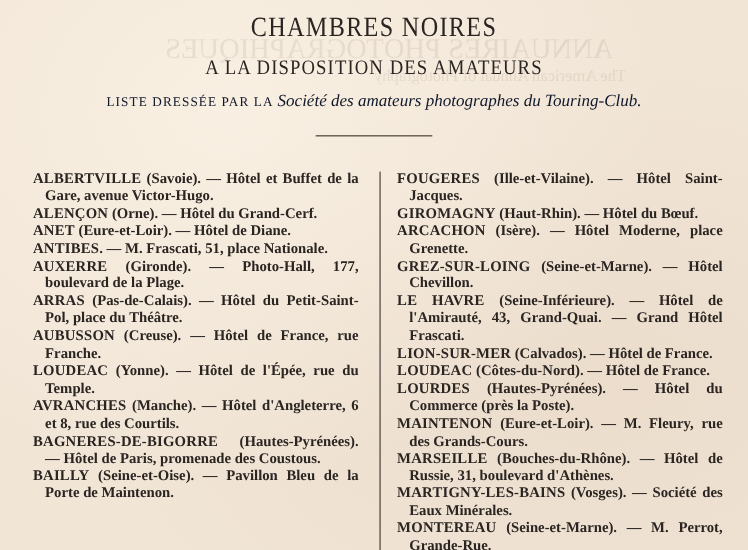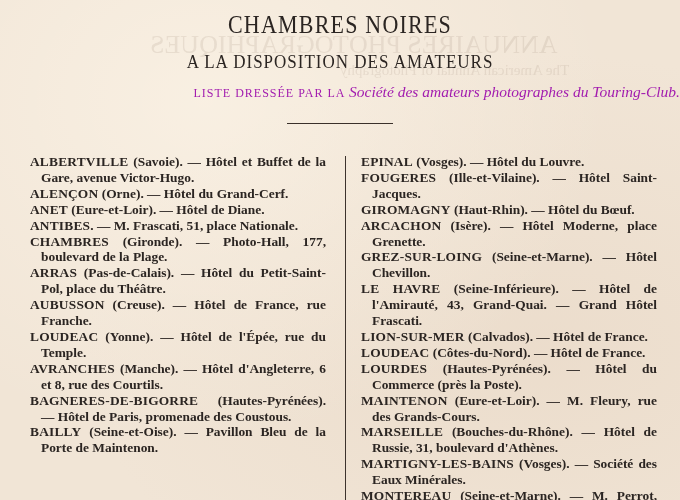--- a/index.html
+++ b/index.html
@@ -44,24 +44,24 @@
     font-size: 17px;
     letter-spacing: 1px;
     color: #2b2522;
     transform: scaleY(1.1);
   }
   .byline {
     position: absolute;
     top: 83px;
     left: 0;
     width: 680px;
-    text-align: right;
+    text-align: center;
     font-family: "Liberation Serif", "DejaVu Serif", serif;
     font-size: 14.5px;
-    color: #a21caf;
+    color: #0f172a;
     white-space: nowrap;
   }
   .byline .sc {
     font-variant: small-caps;
     font-size: 12px;
     letter-spacing: 1px;
   }
   .byline .it {
     font-style: italic;
     font-size: 15.5px;
@@ -131,34 +131,33 @@
     <span class="sc">LISTE DRESSÉE PAR LA</span>
     <span class="it">Société des amateurs photographes du Touring-Club.</span>
   </div>
   <div class="rule"></div>
 
   <div class="col left">
     <p class="entry"><span class="place">ALBERTVILLE</span><span> (Savoie). — Hôtel et Buffet de la Gare, avenue Victor-Hugo.</span></p>
     <p class="entry"><span class="place">ALENÇON</span><span> (Orne). — Hôtel du Grand-Cerf.</span></p>
     <p class="entry"><span class="place">ANET</span><span> (Eure-et-Loir). — Hôtel de Diane.</span></p>
     <p class="entry"><span class="place">ANTIBES</span><span>. — M. Frascati, 51, place Nationale.</span></p>
-    <p class="entry"><span class="place">CHAMBRES</span><span> (Gironde). — Photo-Hall, 177, boulevard de la Plage.</span></p>
+    <p class="entry"><span class="place">AUXERRE</span><span> (Gironde). — Photo-Hall, 177, boulevard de la Plage.</span></p>
     <p class="entry"><span class="place">ARRAS</span><span> (Pas-de-Calais). — Hôtel du Petit-Saint-Pol, place du Théâtre.</span></p>
     <p class="entry"><span class="place">AUBUSSON</span><span> (Creuse). — Hôtel de France, rue Franche.</span></p>
     <p class="entry"><span class="place">LOUDEAC</span><span> (Yonne). — Hôtel de l'Épée, rue du Temple.</span></p>
     <p class="entry"><span class="place">AVRANCHES</span><span> (Manche). — Hôtel d'Angleterre, 6 et 8, rue des Courtils.</span></p>
     <p class="entry"><span class="place">BAGNERES-DE-BIGORRE</span><span> (Hautes-Pyrénées). — Hôtel de Paris, promenade des Coustous.</span></p>
     <p class="entry"><span class="place">BAILLY</span><span> (Seine-et-Oise). — Pavillon Bleu de la Porte de Maintenon.</span></p>
 
   </div>
 
   <div class="col-sep"></div>
 
   <div class="col right">
-    <p class="entry"><span class="place">EPINAL</span><span> (Vosges). — Hôtel du Louvre.</span></p>
     <p class="entry"><span class="place">FOUGERES</span><span> (Ille-et-Vilaine). — Hôtel Saint-Jacques.</span></p>
     <p class="entry"><span class="place">GIROMAGNY</span><span> (Haut-Rhin). — Hôtel du Bœuf.</span></p>
     <p class="entry"><span class="place">ARCACHON</span><span> (Isère). — Hôtel Moderne, place Grenette.</span></p>
     <p class="entry"><span class="place">GREZ-SUR-LOING</span><span> (Seine-et-Marne). — Hôtel Chevillon.</span></p>
     <p class="entry"><span class="place">LE HAVRE</span><span> (Seine-Inférieure). — Hôtel de l'Amirauté, 43, Grand-Quai. — Grand Hôtel Frascati.</span></p>
     <p class="entry"><span class="place">LION-SUR-MER</span><span> (Calvados). — Hôtel de France.</span></p>
     <p class="entry"><span class="place">LOUDEAC</span><span> (Côtes-du-Nord). — Hôtel de France.</span></p>
     <p class="entry"><span class="place">LOURDES</span><span> (Hautes-Pyrénées). — Hôtel du Commerce (près la Poste).</span></p>
     <p class="entry"><span class="place">MAINTENON</span><span> (Eure-et-Loir). — M. Fleury, rue des Grands-Cours.</span></p>
     <p class="entry"><span class="place">MARSEILLE</span><span> (Bouches-du-Rhône). — Hôtel de Russie, 31, boulevard d'Athènes.</span></p>

